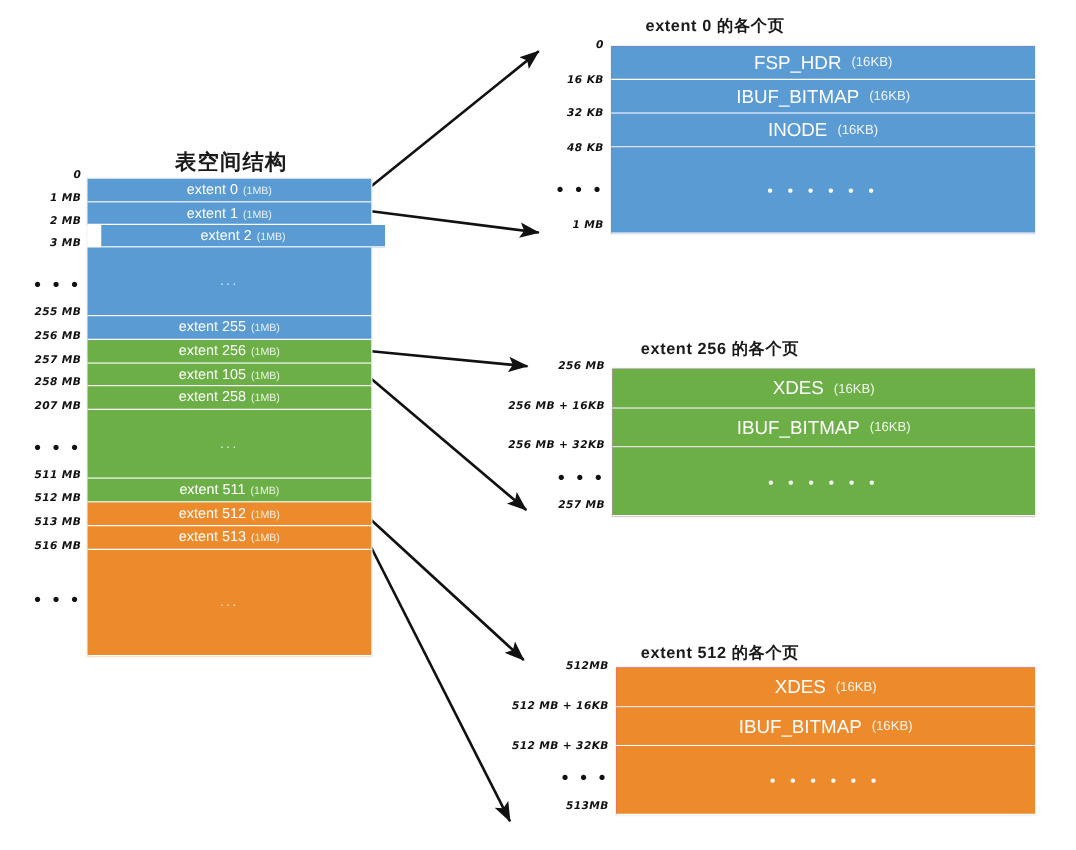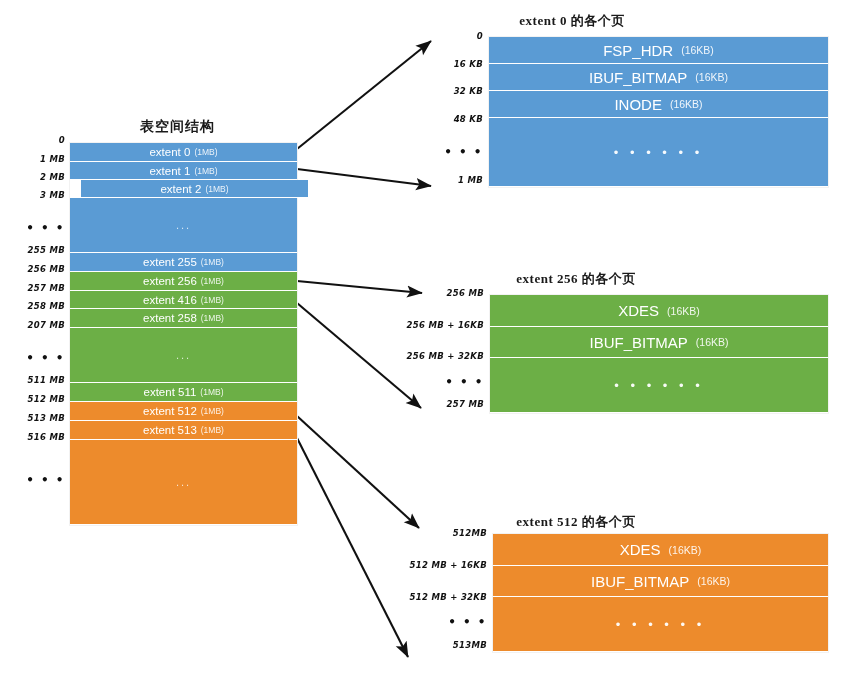--- a/index.html
+++ b/index.html
@@ -15,32 +15,32 @@
     position: relative;
     width: 861px;
     height: 680px;
     background: #ffffff;
     overflow: hidden;
   }
 
   
   .sec-title {
     position: absolute;
-    font-family: Liberation Serif, serif;
+    font-family: Liberation Sans, sans-serif;
     font-weight: bold;
     font-size: 13px;
     color: #1a1a1a;
     white-space: nowrap;
     letter-spacing: 0.5px;
   }
   .ts-title {
     position: absolute;
     font-family: "DejaVu Sans", sans-serif;
     font-weight: bold;
-    font-size: 14px;
+    font-size: 17px;
     color: #1a1a1a;
     white-space: nowrap;
     letter-spacing: 1px;
   }
 
   
   .tick {
     position: absolute;
     font-family: "DejaVu Sans", sans-serif;
     font-style: italic;
@@ -189,21 +189,21 @@
       <div class="ts-row ellipsis" style="top: 55px; height: 55px; background: rgb(90, 155, 212);">...</div>
       <div class="ts-row" style="top: 110px; height: 19px; background: rgb(90, 155, 212);">
         <span>extent 255</span>
         <span class="sz">(1MB)</span>
       </div>
       <div class="ts-row" style="top: 129px; height: 19px; background: rgb(108, 175, 70);">
         <span>extent 256</span>
         <span class="sz">(1MB)</span>
       </div>
       <div class="ts-row" style="top: 148px; height: 18px; background: rgb(108, 175, 70);">
-        <span>extent 416</span>
+        <span>extent 105</span>
         <span class="sz">(1MB)</span>
       </div>
       <div class="ts-row" style="top: 166px; height: 19px; background: rgb(108, 175, 70);">
         <span>extent 258</span>
         <span class="sz">(1MB)</span>
       </div>
       <div class="ts-row ellipsis" style="top: 185px; height: 55px; background: rgb(108, 175, 70);">...</div>
       <div class="ts-row" style="top: 240px; height: 19px; background: rgb(108, 175, 70);">
         <span>extent 511</span>
         <span class="sz">(1MB)</span>

